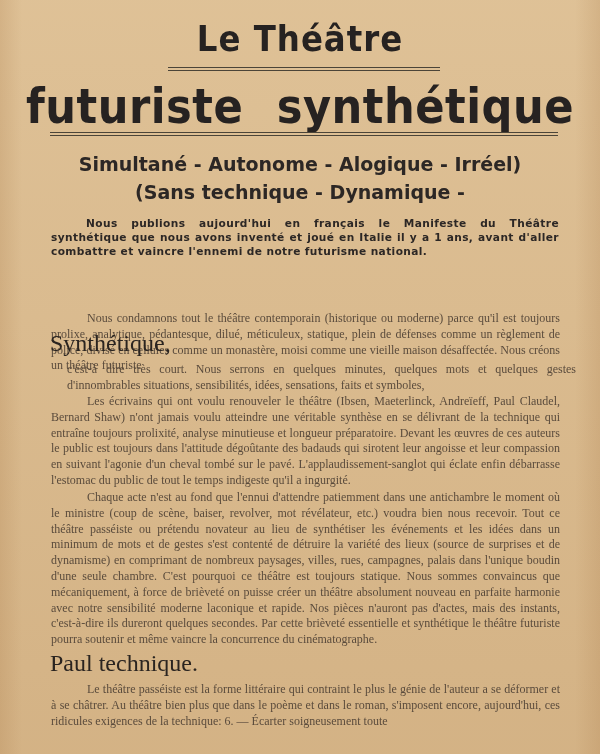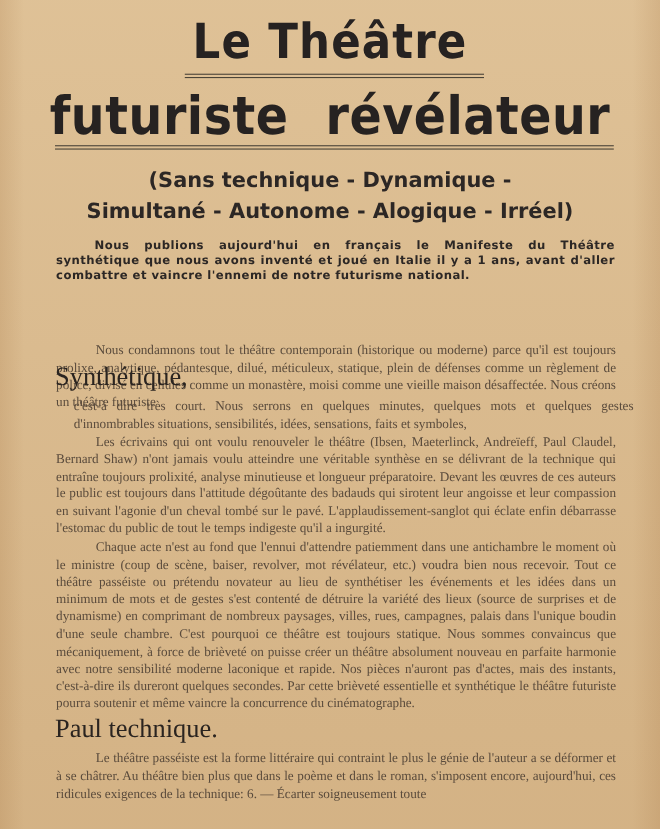--- a/index.html
+++ b/index.html
@@ -9,21 +9,21 @@
     background-image:
       linear-gradient(90deg, rgba(160,110,60,0.18) 0px, rgba(0,0,0,0) 22px, rgba(0,0,0,0) 575px, rgba(160,110,60,0.18) 600px),
       linear-gradient(180deg, rgba(255,240,210,0.15), rgba(150,100,50,0.08));
     position:relative;
     color:#2a2420;
   }
   .page { position:absolute; left:0; top:0; width:600px; height:754px; }
   .title1 {
     position:absolute; top:14px; left:0; width:600px; text-align:center;
     font-family:"DejaVu Sans Condensed","DejaVu Sans",sans-serif;
-    font-weight:bold; font-size:44px; letter-spacing:1px; color:#262221;
+    font-weight:bold; font-size:36px; letter-spacing:1px; color:#262221;
     line-height:50px;
   }
   .rule1 { position:absolute; left:168px; width:272px; top:67px; height:0; border-top:1px solid #4b4438; }
   .rule1b { position:absolute; left:168px; width:272px; top:70px; height:0; border-top:1px solid #4b4438; }
   .title2 {
     position:absolute; top:78px; left:0; width:600px; text-align:center;
     font-family:"DejaVu Sans Condensed","DejaVu Sans",sans-serif;
     font-weight:bold; font-size:48px; letter-spacing:0.5px; color:#262221;
     line-height:56px; word-spacing:18px;
   }
@@ -55,27 +55,27 @@
 </style>
 </head>
 <body>
 
 <div class="page">
 
   <div class="title1">Le Théâtre</div>
   <div class="rule1"></div>
   <div class="rule1b"></div>
 
-  <div class="title2">futuriste révélateur</div>
+  <div class="title2">futuriste synthétique</div>
   <div class="rule2"></div>
   <div class="rule2b"></div>
 
   <div class="subtitle">
+    <div>Simultané - Autonome - Alogique - Irréel)</div>
     <div>(Sans technique - Dynamique -</div>
-    <div>Simultané - Autonome - Alogique - Irréel)</div>
   </div>
 
   <p class="intro" style="margin:0;">Nous publions aujourd'hui en français le Manifeste du Théâtre synthétique que nous avons inventé et joué en Italie il y a 1 ans, avant d'aller combattre et vaincre l'ennemi de notre futurisme national.</p>
 
   <p class="p body" style="top:263px;margin-top:48px;">Nous condamnons tout le théâtre contemporain (historique ou moderne) parce qu'il est toujours prolixe, analytique, pédantesque, dilué, méticuleux, statique, plein de défenses comme un règlement de police, divisé en cellules comme un monastère, moisi comme une vieille maison désaffectée. Nous créons un théâtre futuriste</p>
 
   <div class="section" style="top:329px;">Synthétique,</div>
 
   <p class="p body noindent" style="top:362px;">c'est-à dire très court. Nous serrons en quelques minutes, quelques mots et quelques gestes d'innombrables situations, sensibilités, idées, sensations, faits et symboles,</p>
   <p class="p body" style="top:394px;">Les écrivains qui ont voulu renouveler le théâtre (Ibsen, Maeterlinck, Andreïeff, Paul Claudel, Bernard Shaw) n'ont jamais voulu atteindre une véritable synthèse en se délivrant de la technique qui entraîne toujours prolixité, analyse minutieuse et longueur préparatoire. Devant les œuvres de ces auteurs le public est toujours dans l'attitude dégoûtante des badauds qui sirotent leur angoisse et leur compassion en suivant l'agonie d'un cheval tombé sur le pavé. L'applaudissement-sanglot qui éclate enfin débarrasse l'estomac du public de tout le temps indigeste qu'il a ingurgité.</p>

